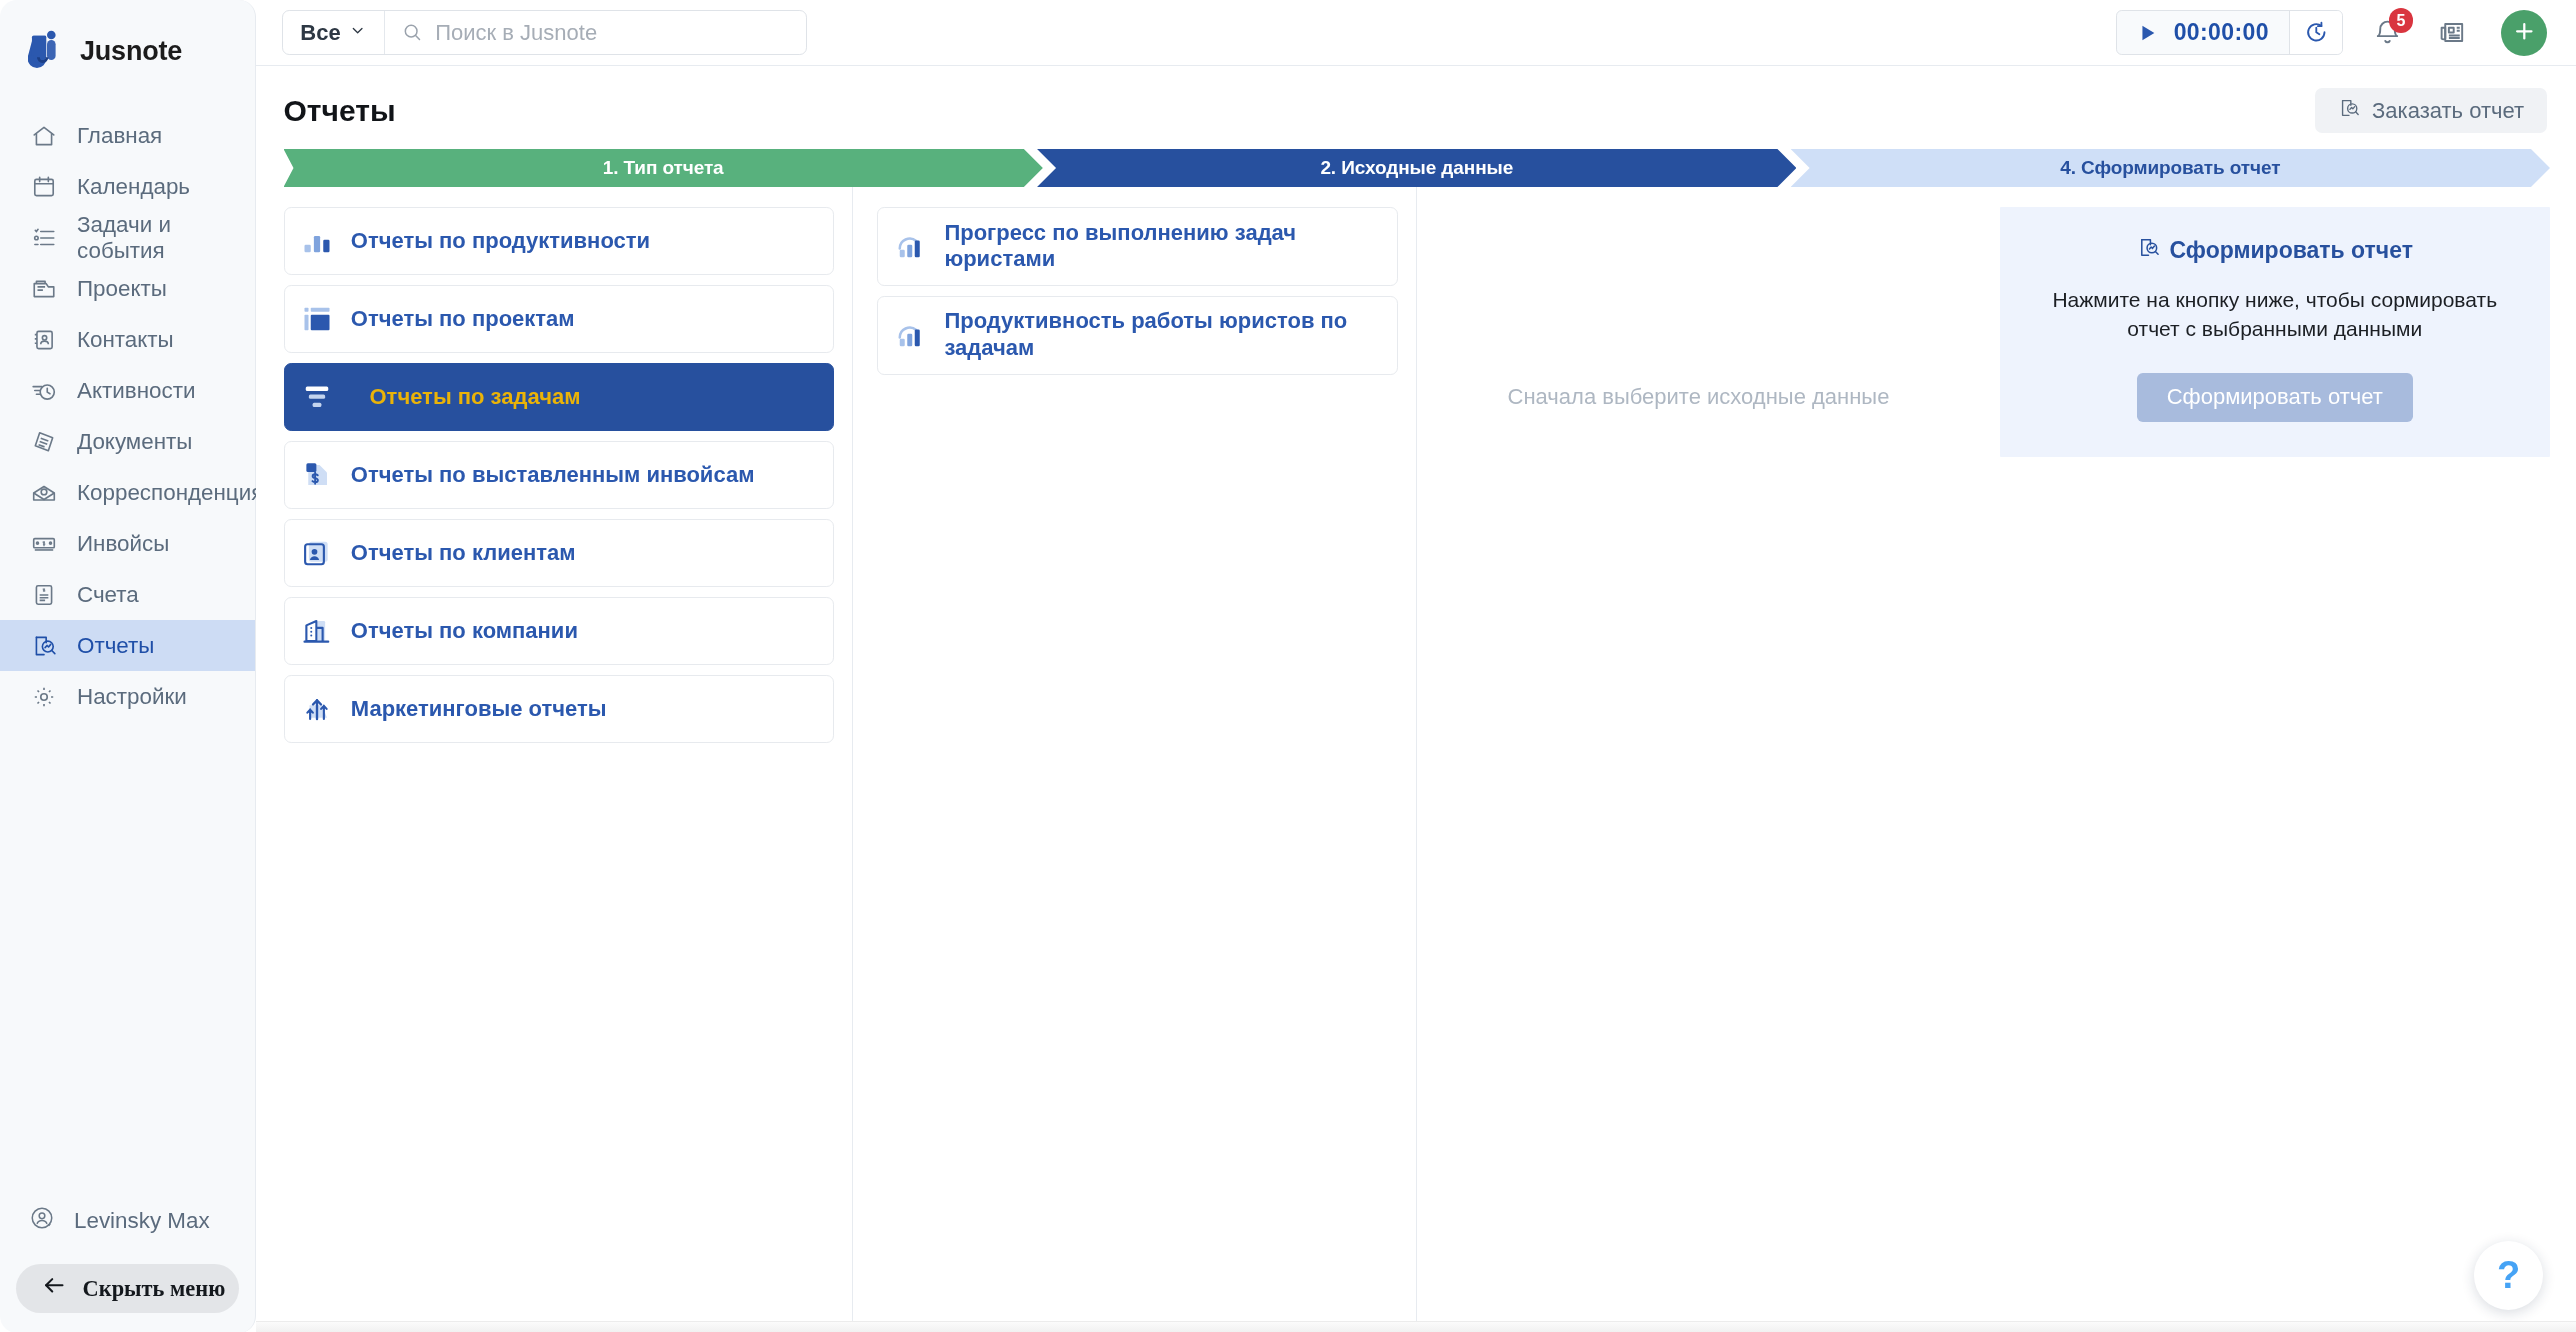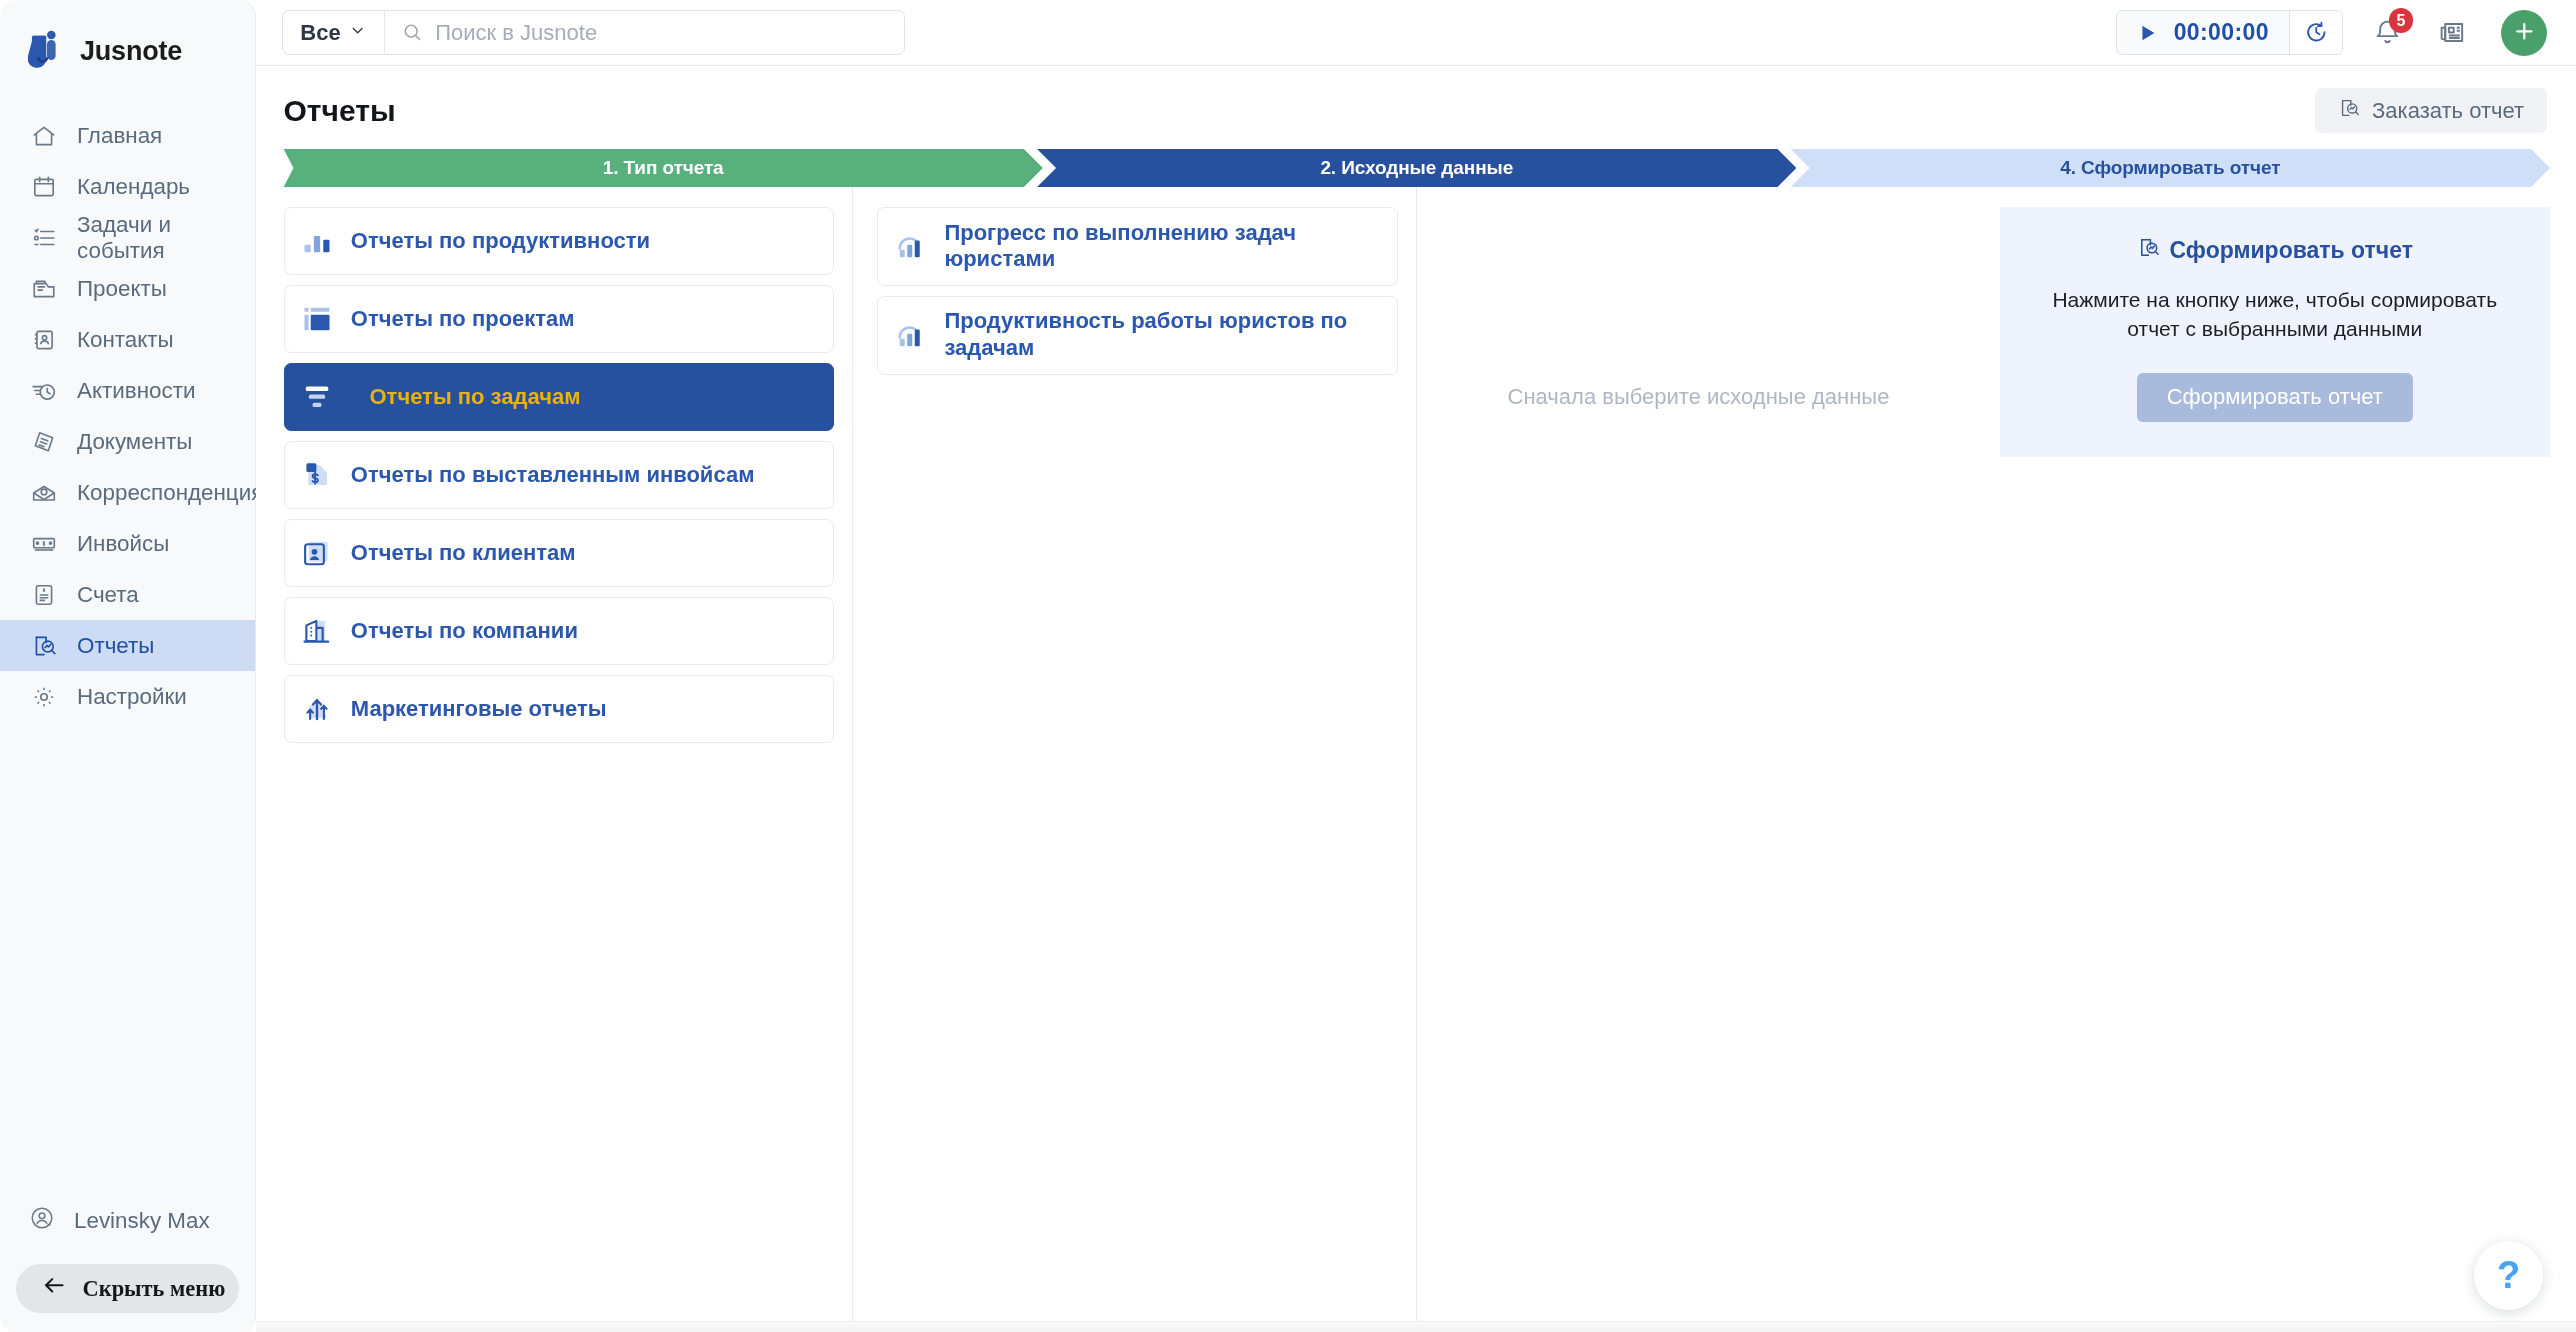--- a/index.html
+++ b/index.html
@@ -64,21 +64,21 @@
 
   .topbar {
     height: 66px; flex: 0 0 66px;
     border-bottom: 0.7px solid #e7ebf0;
     display: flex; align-items: center;
     padding: 0 29px 0 26px;
     background: #fff;
   }
   .searchbox {
     display: flex; align-items: center;
-    height: 45px; width: 623px;
+    height: 45px; width: 525px;
     border: 0.7px solid #dfe3e8; border-radius: 7.2px;
     background: #fff; overflow: hidden;
   }
   .search-scope {
     display: flex; align-items: center; gap: 8.7px;
     padding: 0 17.3px; height: 100%;
     border-right: 0.7px solid #e4e8ed;
     font-size: 22px; font-weight: 700; color: #2e3844;
     cursor: pointer; white-space: nowrap;
   }

